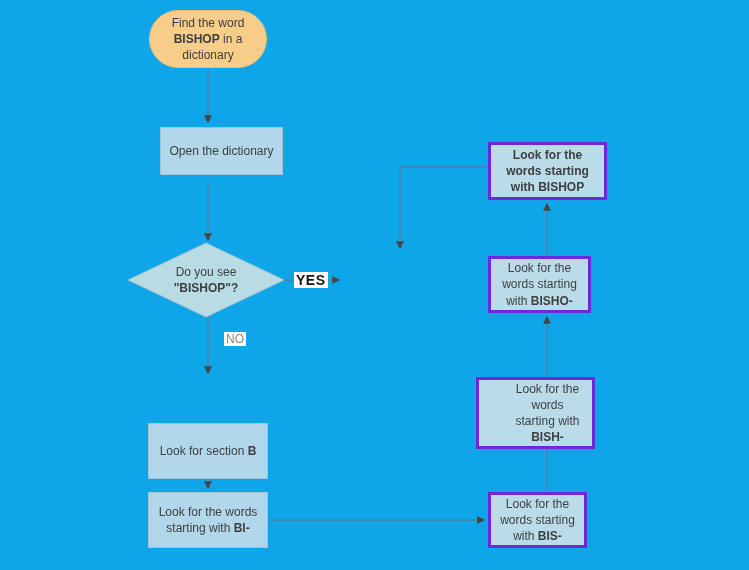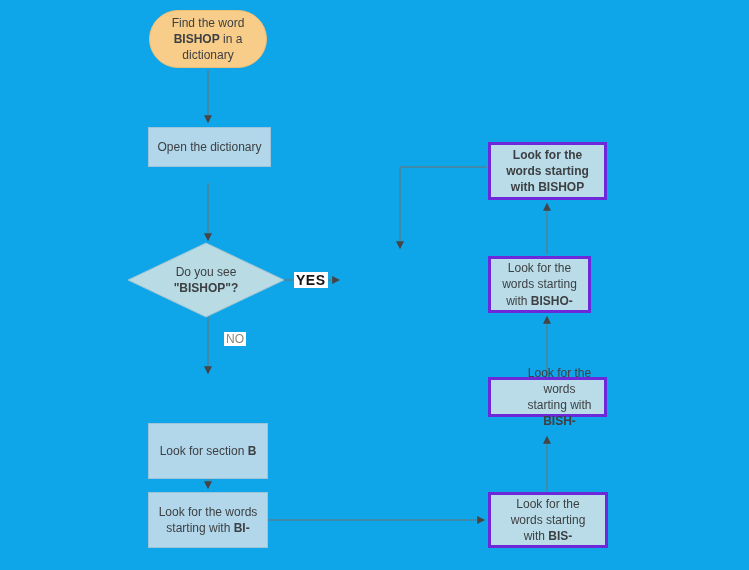--- a/index.html
+++ b/index.html
@@ -49,21 +49,21 @@
     <line x1="547" y1="491" x2="547" y2="437" marker-end="url(#arrow)"></line>
     <line x1="547" y1="376" x2="547" y2="317" marker-end="url(#arrow)"></line>
     <line x1="547" y1="254" x2="547" y2="204" marker-end="url(#arrow)"></line>
     <polyline points="487,167 400,167 400,248" marker-end="url(#arrow)"></polyline>
   </svg>
 
   <div class="node terminator" style="left:149px;top:10px;width:118px;height:58px;padding:3px 14px;">
     <div><span>Find the word </span><span class="b">BISHOP</span><span> in a dictionary</span></div>
   </div>
 
-  <div class="node process" style="left:148px;top:127px;width:123px;height:40px;">
+  <div class="node process" style="left:160px;top:127px;width:123px;height:48px;">
     <div><span>Open the dictionary</span><span class="b"></span><span></span></div>
   </div>
 
   <div class="decision-wrap" style="left:127px;top:242px;width:158px;height:76px;">
     <svg width="158" height="76" viewBox="0 0 158 76" xmlns="http://www.w3.org/2000/svg">
       <polygon points="79,1 157,38 79,75 1,38" fill="#b8dbe4" stroke="#9cc3d2" stroke-width="1"></polygon>
     </svg>
     <div class="decision-text">
         <div><span>Do you see </span><span class="b">"BISHOP"?</span><span></span></div>
       </div>
@@ -75,25 +75,25 @@
 
 
   <div class="node process" style="left:148px;top:377px;width:120px;height:56px;margin-top:46px;">
     <div><span>Look for section </span><span class="b">B</span><span></span></div>
   </div>
 
   <div class="node process" style="left:148px;top:492px;width:120px;height:56px;">
     <div><span>Look for the words starting with </span><span class="b">BI-</span><span></span></div>
   </div>
 
-  <div class="node process alt" style="left:488px;top:492px;width:120px;height:56px;">
+  <div class="node process alt" style="left:488px;top:492px;width:99px;height:56px;">
     <div><span>Look for the words starting with </span><span class="b">BIS-</span><span></span></div>
   </div>
 
-  <div class="node process alt" style="left:488px;top:377px;width:119px;height:40px;padding-left:32px;">
+  <div class="node process alt" style="left:476px;top:377px;width:119px;height:72px;padding-left:32px;">
     <div><span>Look for the words starting with </span><span class="b">BISH-</span><span></span></div>
   </div>
 
   <div class="node process alt" style="left:488px;top:256px;width:103px;height:57px;">
     <div><span>Look for the words starting with </span><span class="b">BISHO-</span><span></span></div>
   </div>
 
   <div class="node process alt" style="left:488px;top:142px;width:119px;height:58px;">
     <div><span></span><span class="b">Look for the words starting with BISHOP</span><span></span></div>
   </div>

